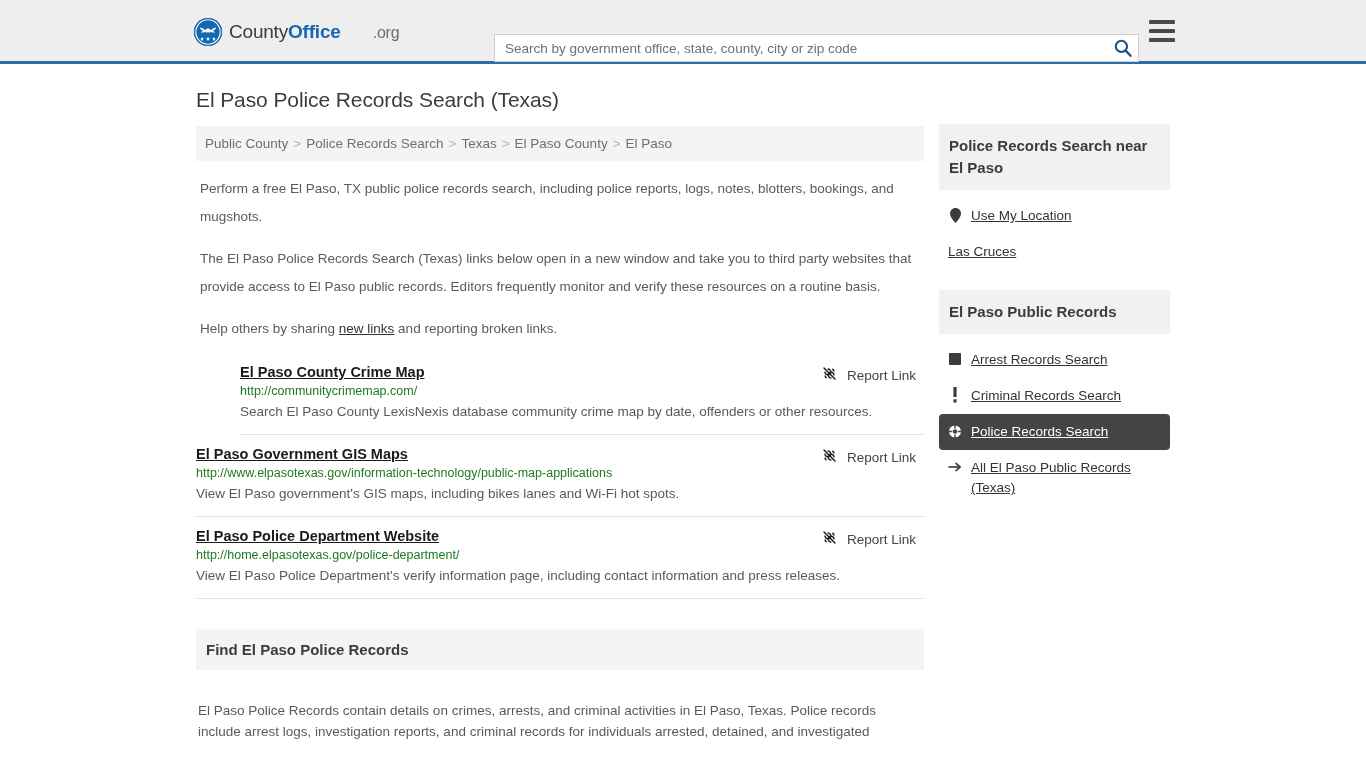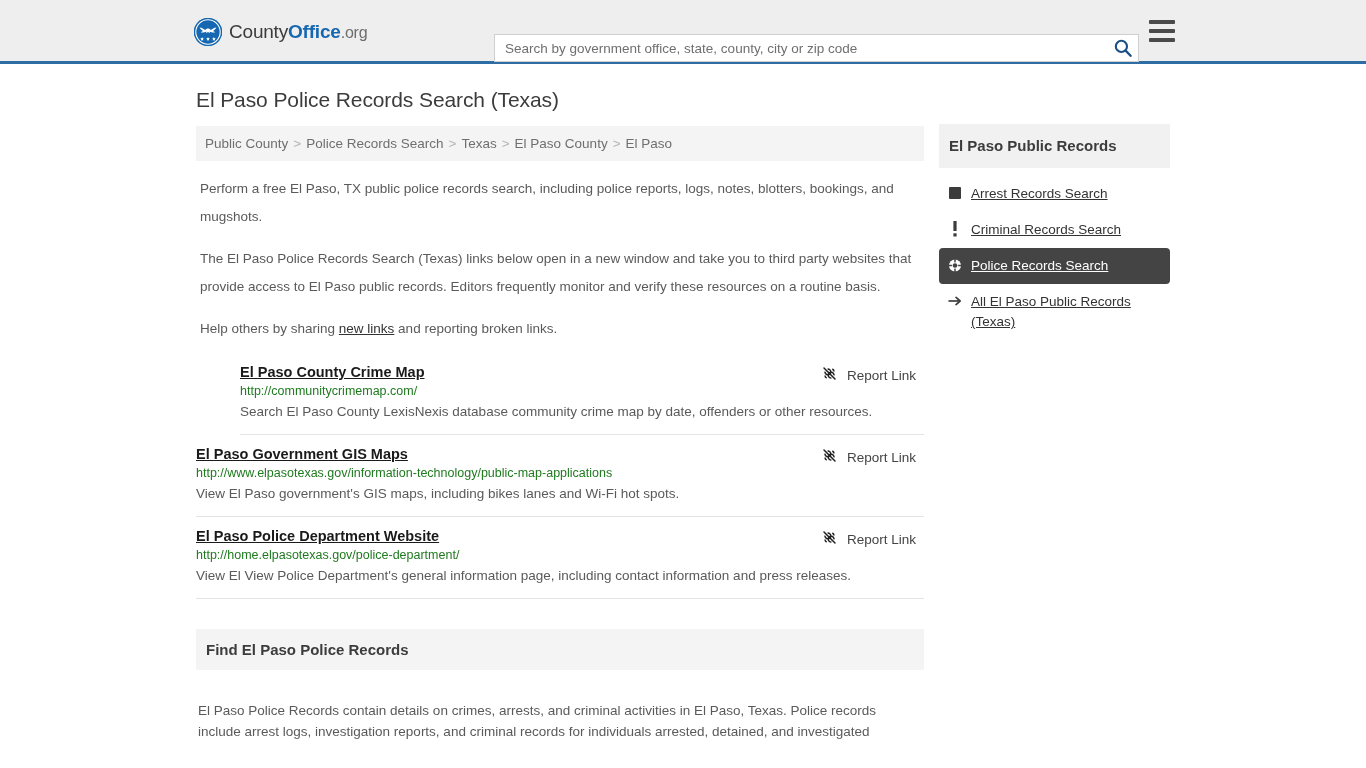--- a/index.html
+++ b/index.html
@@ -40,21 +40,21 @@
   }
   .brand-text {
     font-size: 19px;
     letter-spacing: -0.2px;
     color: #3c3c3c;
     font-weight: 400;
     white-space: nowrap;
   }
   .brand-text .b-office { color: #1667b1; font-weight: 700; }
   .brand-text .b-county { color: #3c3c3c; font-weight: 400; }
-  .brand-text .b-tld { color: #6d6d6d; font-size: 16px; }
+  .brand-text .b-tld { color: #6d6d6d; font-size: 16px; margin-left: 32px; }
 
   #search-wrap {
     position: absolute;
     left: 494px;
     top: 18px;
     width: 645px;
     height: 28px;
     margin-top: 16px;
   }
   #search-input {
@@ -314,21 +314,21 @@
             <path d="M5.7 13.0 A2.9 2.9 0 0 1 4.0 10.4" fill="none" stroke="#222" stroke-width="1.5"></path>
           </svg>
         </span>
         <span>Report Link</span>
       </a>
     </div>
 
     <div class="result">
       <a class="result-title" href="#">El Paso Police Department Website</a>
       <a class="result-url" href="#">http://home.elpasotexas.gov/police-department/</a>
-      <p class="result-desc">View El View Police Department's general information page, including contact information and press releases.</p>
+      <p class="result-desc">View El Paso Police Department's verify information page, including contact information and press releases.</p>
       <a class="report-link" href="#">
         <span>
           <svg width="17" height="17" viewBox="0 0 17 17" aria-hidden="true">
             <path d="M3.0 3.0 L14.0 14.0" stroke="#222" stroke-width="1.5" stroke-linecap="round"></path>
             <path d="M6.6 4.0 A2.9 2.9 0 1 1 4.0 6.6" fill="none" stroke="#222" stroke-width="1.5"></path>
             <path d="M10.4 13.0 A2.9 2.9 0 1 1 13.0 10.4" fill="none" stroke="#222" stroke-width="1.5"></path>
             <path d="M11.3 4.0 A2.9 2.9 0 0 1 13.0 6.6" fill="none" stroke="#222" stroke-width="1.5"></path>
             <path d="M5.7 13.0 A2.9 2.9 0 0 1 4.0 10.4" fill="none" stroke="#222" stroke-width="1.5"></path>
           </svg>
         </span>
@@ -337,20 +337,36 @@
     </div>
 
     <div id="find-section">
       <div id="find-header">Find El Paso Police Records</div>
       <p id="find-body">El Paso Police Records contain details on crimes, arrests, and criminal activities in El Paso, Texas. Police records include arrest logs, investigation reports, and criminal records for individuals arrested, detained, and investigated</p>
     </div>
   </div>
 
   <aside id="sidebar-col">
 
+    <div class="side-box">
+      <div class="side-head">Police Records Search near El Paso</div>
+      <ul class="side-list">
+        <li class="side-item">
+          <span class="side-icon">
+            <svg width="11" height="15" viewBox="0 0 11 15" aria-hidden="true">
+              <path d="M5.5 0C2.46 0 0 2.46 0 5.5 0 9.6 5.5 15 5.5 15S11 9.6 11 5.5C11 2.46 8.54 0 5.5 0z" fill="#3c3c3c"></path>
+            </svg>
+          </span>
+          <a href="#">Use My Location</a>
+        </li>
+        <li class="side-item side-item-plain">
+          <a href="#">Las Cruces</a>
+        </li>
+      </ul>
+    </div>
 
     <div class="side-box">
       <div class="side-head">El Paso Public Records</div>
       <ul class="side-list">
 
         <li class="side-item">
           <span class="side-icon">
             <svg width="12" height="12" viewBox="0 0 12 12" aria-hidden="true">
                 <rect x="0" y="0" width="12" height="12" rx="1" fill="#3c3c3c"></rect>
               </svg>

